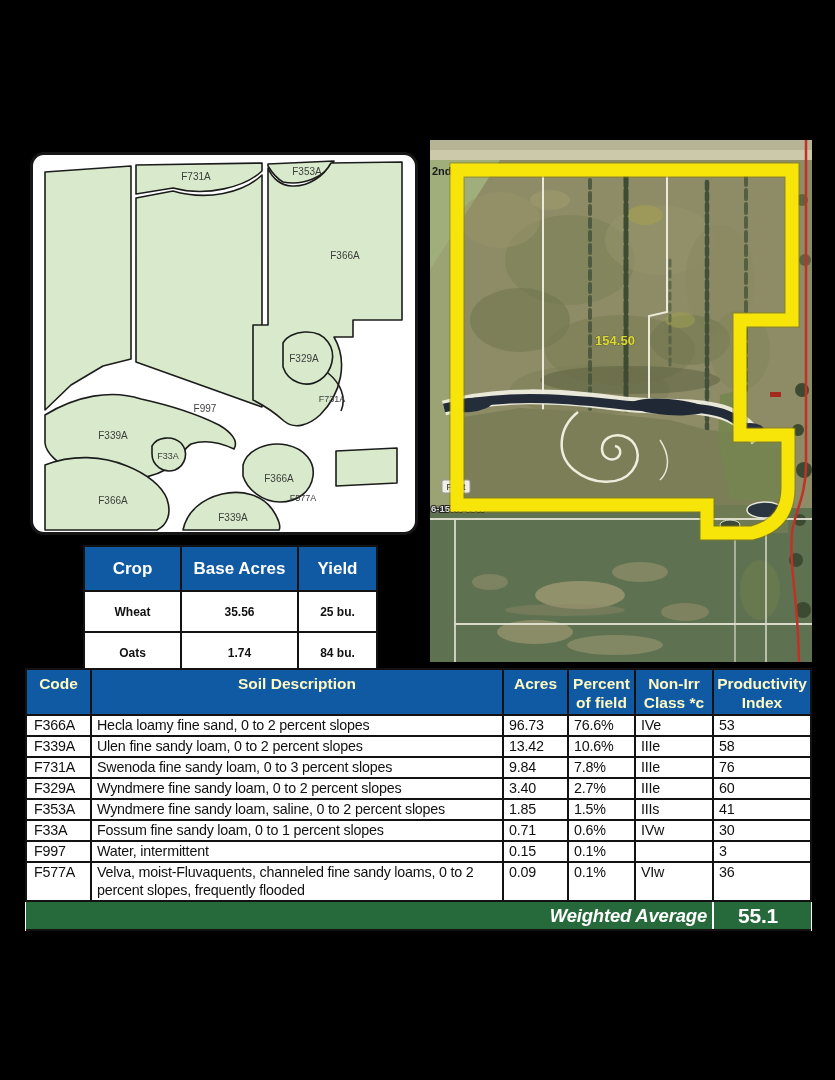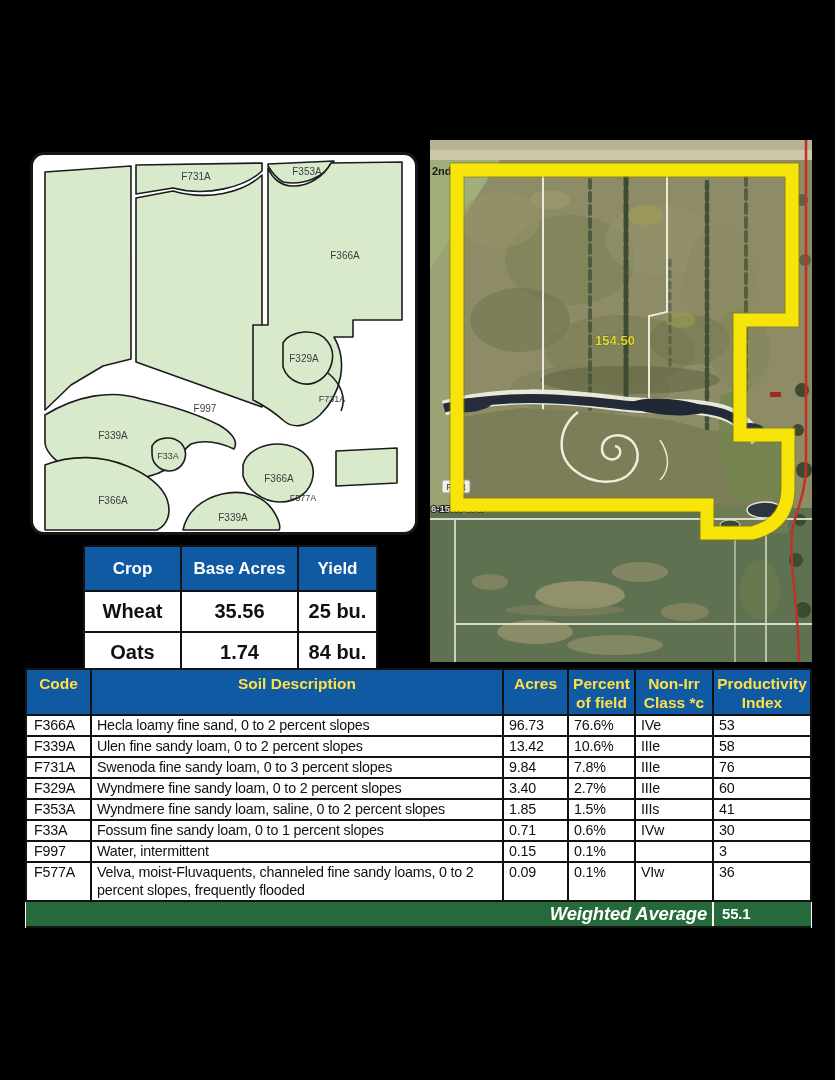--- a/index.html
+++ b/index.html
@@ -12,36 +12,36 @@
     background:#fff;border:3px solid #161616;border-radius:14px;box-sizing:border-box;overflow:hidden;}
 
   
   #aerial-panel{left:430px;top:140px;width:382px;height:522px;overflow:hidden;}
 
   
   #crop-table-wrap{left:83px;top:545px;}
   table.croptable{border-collapse:collapse;table-layout:fixed;width:293px;background:#fff;}
   table.croptable th,table.croptable td{border:2.5px solid #121212;padding:8px;}
   table.croptable th{background:var(--blue);color:#fff;font-size:17px;font-weight:bold;height:27px;text-align:center;}
-  table.croptable td{font-size:20px;font-weight:bold;color:#111;text-align:center;height:23px;}
+  table.croptable td{font-size:12px;font-weight:bold;color:#111;text-align:center;height:23px;}
   table.croptable tr.total td{background:var(--green);color:#bef264;font-size:19.5px;height:24px;}
   table.croptable tr.total .gap{display:inline-block;width:10px;}
 
   
   #soil-table-wrap{left:25px;top:668px;}
   table.soiltable{border-collapse:collapse;table-layout:fixed;width:785px;background:#fff;}
   table.soiltable th,table.soiltable td{border:2px solid #121212;box-sizing:border-box;}
-  table.soiltable th{background:var(--blue);color:#fde047;font-size:15.5px;font-weight:bold;
+  table.soiltable th{background:var(--blue);color:#fef9c3;font-size:15.5px;font-weight:bold;
       height:45px;text-align:center;vertical-align:top;padding-top:4px;white-space:pre-line;line-height:1.25;}
   table.soiltable td{font-size:14.3px;color:#101010;height:21px;padding:0 5px;letter-spacing:-0.2px;
       vertical-align:top;line-height:1.3;}
   table.soiltable td.code{padding-left:7px;}
   table.soiltable tr.footer td{background:var(--green);color:#fff;border-left:none;border-right:none;height:25px;}
   table.soiltable td.wa-label{text-align:right;font-style:italic;font-weight:bold;font-size:18.5px;vertical-align:middle;}
-  table.soiltable td.wa-value{font-weight:bold;font-size:15px;border-left:2.5px solid #fff !important;vertical-align:middle;padding-left:8px;}
+  table.soiltable td.wa-value{font-weight:bold;font-size:21px;border-left:2.5px solid #fff !important;vertical-align:middle;padding-left:24px;}
 
   :root{--blue:#1059A3;--green:#26693A;}
   svg text{font-family:"Liberation Sans",sans-serif;}
   .maplabel{fill:#3d3d3d;font-size:10px;text-anchor:middle;}
   .maplabel.small{font-size:9px;}
 </style>
 </head>
 <body>
 
 <div class="abs" id="soil-map-panel">

